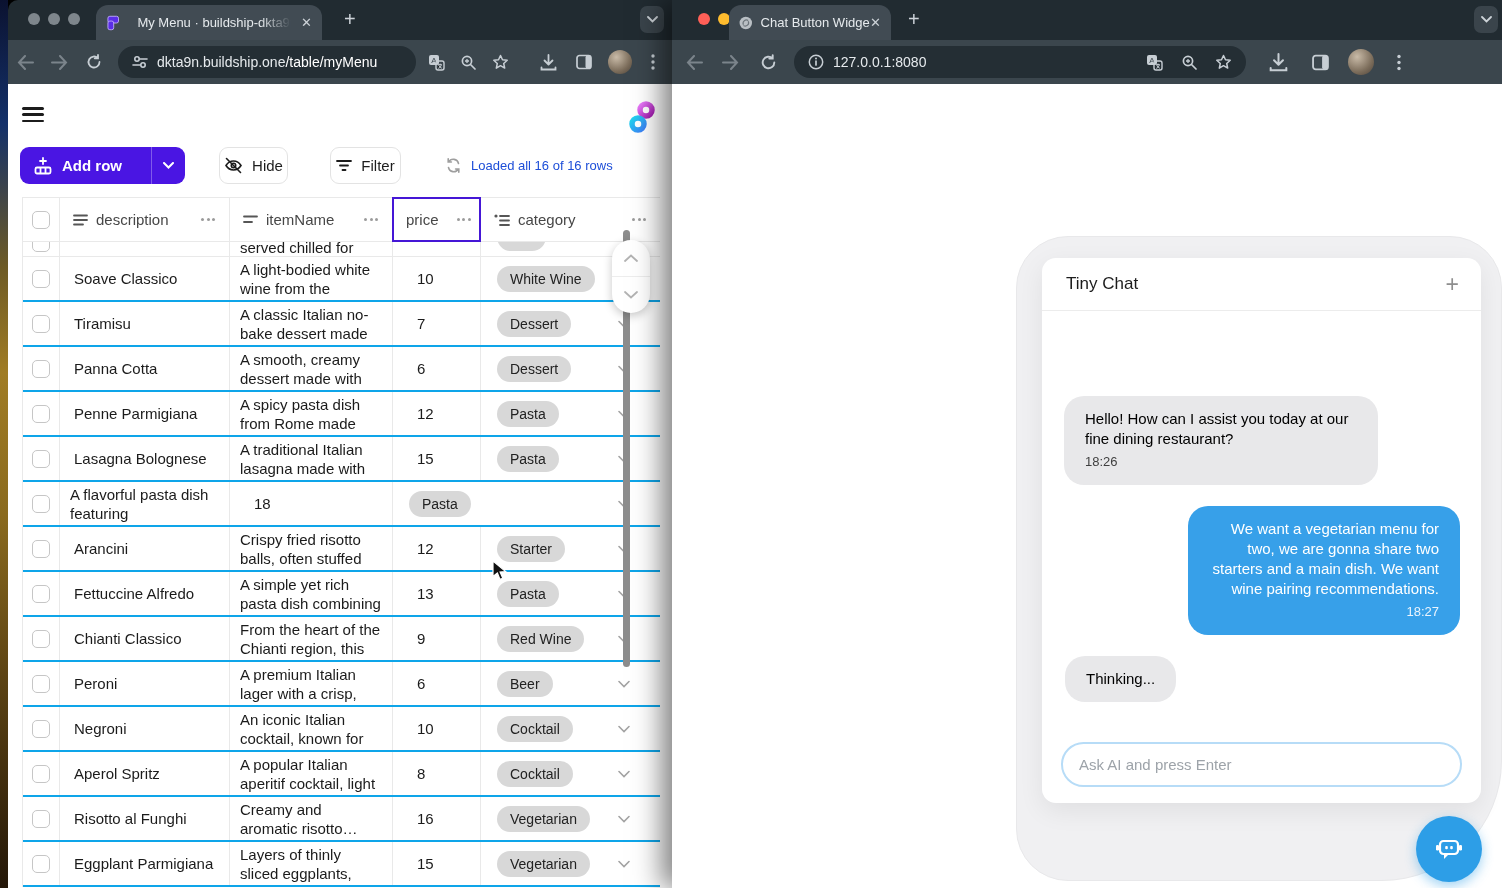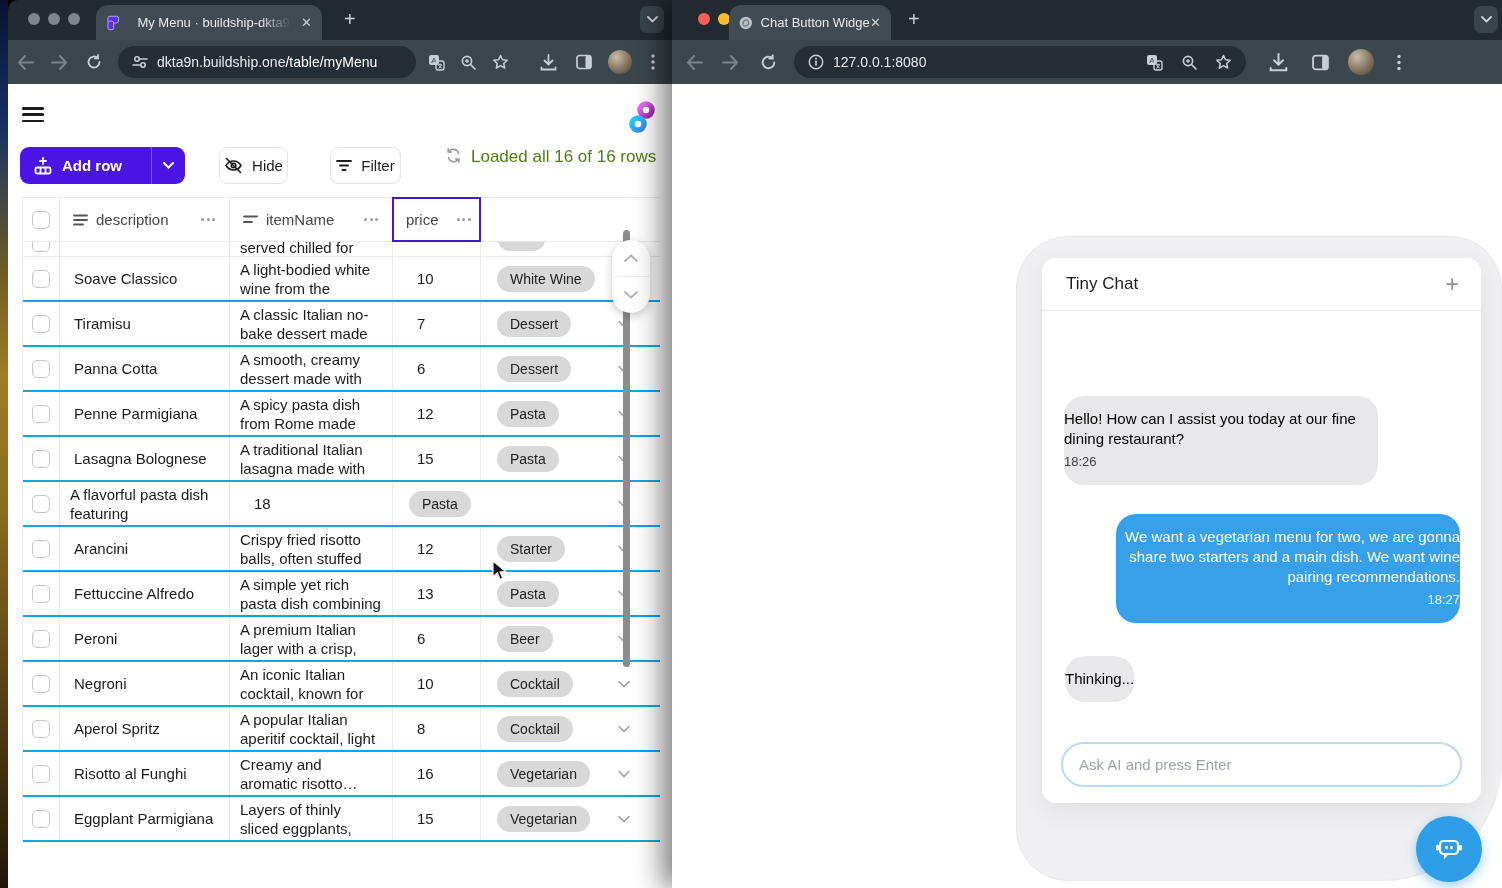--- a/index.html
+++ b/index.html
@@ -42,21 +42,21 @@
   .bs-logo{position:absolute;right:16px;top:17px}
 
   .btn{position:absolute;top:63px;height:37px;border-radius:9px;display:flex;align-items:center;font-size:15px}
   .btn.primary{left:12px;width:165px;background:#4a15e3;color:#fff;font-weight:700}
   .btn.primary .lbl{margin-left:10px}
   .btn.primary .split{margin-left:auto;width:34px;height:100%;border-left:1px solid rgba(255,255,255,.3);display:flex;align-items:center;justify-content:center}
   .btn.primary .addicon{margin-left:14px}
   .btn.ghost{background:#fff;border:1px solid #e3e3e3;color:#1d1d1d;justify-content:center;gap:9px}
   .btn.hide{left:211px;width:69px}
   .btn.filter{left:322px;width:71px}
-  .status{position:absolute;left:437px;top:63px;height:37px;display:flex;align-items:flex-start;gap:9px;color:#4d7c0f;font-size:17px}
+  .status{position:absolute;left:437px;top:63px;height:37px;display:flex;align-items:center;gap:9px;color:#1d4ed8;font-size:13px}
 
   .tbl{position:absolute;left:14px;top:113px;width:638px;border-top:1px solid #e9e9e9;border-left:1px solid #e9e9e9}
   .grid{display:grid;grid-template-columns:36px 170px 163px 88px 1fr}
   .thead{height:44px;border-bottom:1px solid #e9e9e9;position:relative;color:#474747;font-size:15px}
   .th{display:flex;align-items:center;gap:8px;border-left:1px solid #e9e9e9;padding-left:13px;position:relative}
   .th:first-child{border-left:none;justify-content:center;padding-left:0}
   .th .dots{margin-left:auto;margin-right:14px}
   .th.price .dots{margin-left:10px;margin-right:0}
   .dots{display:flex;gap:2.5px}
   .dots i{width:3px;height:3px;border-radius:50%;background:#9b9b9b}
@@ -89,27 +89,27 @@
   .win.right{left:672px;width:830px;box-shadow:-10px 0 26px rgba(0,0,0,.5);background:#fff}
   .win.right .content{background:#fff}
 
   .blob{position:absolute;left:344px;top:152px;width:160%;max-width:486px;height:645px;background:#f0f0f2;
     border:1px solid #e8e8ea;border-radius:52px 52px 120px 52px}
   .chatcard{position:absolute;left:370px;top:174px;width:439px;height:545px;background:#fff;border-radius:14px;
     box-shadow:0 8px 26px rgba(0,0,0,.07)}
   .chathead{height:53px;border-bottom:1px solid #ececec;display:flex;align-items:center;padding:0 22px 0 24px}
   .chathead .title{font-size:17px;color:#1c1c1c}
   .chathead .plus{margin-left:auto;color:#8e8e8e;font-size:23px;font-weight:300;line-height:1}
-  .bubble{position:absolute;border-radius:20px;padding:13px 0;font-size:15px;line-height:20px;color:#000}
+  .bubble{position:absolute;border-radius:20px;padding:13px 21px;font-size:15px;line-height:20px;color:#000}
   .bubble .time{font-size:13px;margin-top:3px;color:#3f3f3f}
   .bubble.bot{background:#e8e8ea}
   .bubble.user{background:#37a0e9;color:#fff;text-align:right}
   .bubble.user .time{color:#eaf4fd}
   .bot1{left:22px;top:138px;width:314px}
-  .user1{right:21px;top:256px;width:344px}
+  .user1{right:21px;top:248px;width:272px}
   .thinking{left:23px;top:398px}
   .chatinput{position:absolute;left:19px;top:484px;width:401px;height:45px;border:2px solid #b7dcf7;border-radius:23px;
     padding:0 16px;font-size:15px;color:#222;outline:none;font-family:"Liberation Sans",sans-serif;background:#fff}
   .chatinput::placeholder{color:#9da3a9}
   .fab{position:absolute;left:744px;top:732px;width:66px;height:66px;border-radius:50%;background:#2d9ee7;
     box-shadow:0 4px 12px rgba(45,158,231,.45);display:flex;align-items:center;justify-content:center}
 </style>
 </head>
 <body>
 
@@ -296,20 +296,32 @@
                 </span>
             </div>
             <div class="th price">
               <span>price</span>
               <span class="dots">
                   <i></i>
                   <i></i>
                   <i></i>
                 </span>
             </div>
+            <div class="th">
+              <svg width="16" height="12" viewBox="0 0 16 12">
+                  <circle cx="2" cy="2" r="1.6" fill="#565656"></circle>
+                  <path d="M6 2h9M6 6.5h9M6 11h9" stroke="#565656" stroke-width="1.8" stroke-linecap="round"></path>
+                </svg>
+              <span>category</span>
+              <span class="dots">
+                  <i></i>
+                  <i></i>
+                  <i></i>
+                </span>
+            </div>
             <div class="price-outline"></div>
           </div>
 
           <div class="trow grid partial">
             <div>
                 <span class="cb"></span>
               </div>
             <div class="c-name"></div>
             <div class="c-desc">served chilled for</div>
             <div class="c-price"></div>
@@ -432,20 +444,36 @@
               </div>
               <div class="trow grid">
                 <div>
                   <span class="cb"></span>
                 </div>
                 <div class="c-name">Fettuccine Alfredo</div>
                 <div class="c-desc">A simple yet rich pasta dish combining</div>
                 <div class="c-price">13</div>
                 <div>
                   <span class="chip">Pasta</span>
+                  <span class="rowchev">
+                    <svg width="12" height="8" viewBox="0 0 12 8">
+                      <path d="M1 1.5L6 6.5L11 1.5" fill="none" stroke="currentColor" stroke-width="1.6" stroke-linecap="round"></path>
+                    </svg>
+                  </span>
+                </div>
+              </div>
+              <div class="trow grid">
+                <div>
+                  <span class="cb"></span>
+                </div>
+                <div class="c-name">Chianti Classico</div>
+                <div class="c-desc">From the heart of the Chianti region, this</div>
+                <div class="c-price">9</div>
+                <div>
+                  <span class="chip">Red Wine</span>
                   <span class="rowchev">
                     <svg width="12" height="8" viewBox="0 0 12 8">
                       <path d="M1 1.5L6 6.5L11 1.5" fill="none" stroke="currentColor" stroke-width="1.6" stroke-linecap="round"></path>
                     </svg>
                   </span>
                 </div>
               </div>
               <div class="trow grid">
                 <div>
                   <span class="cb"></span>

